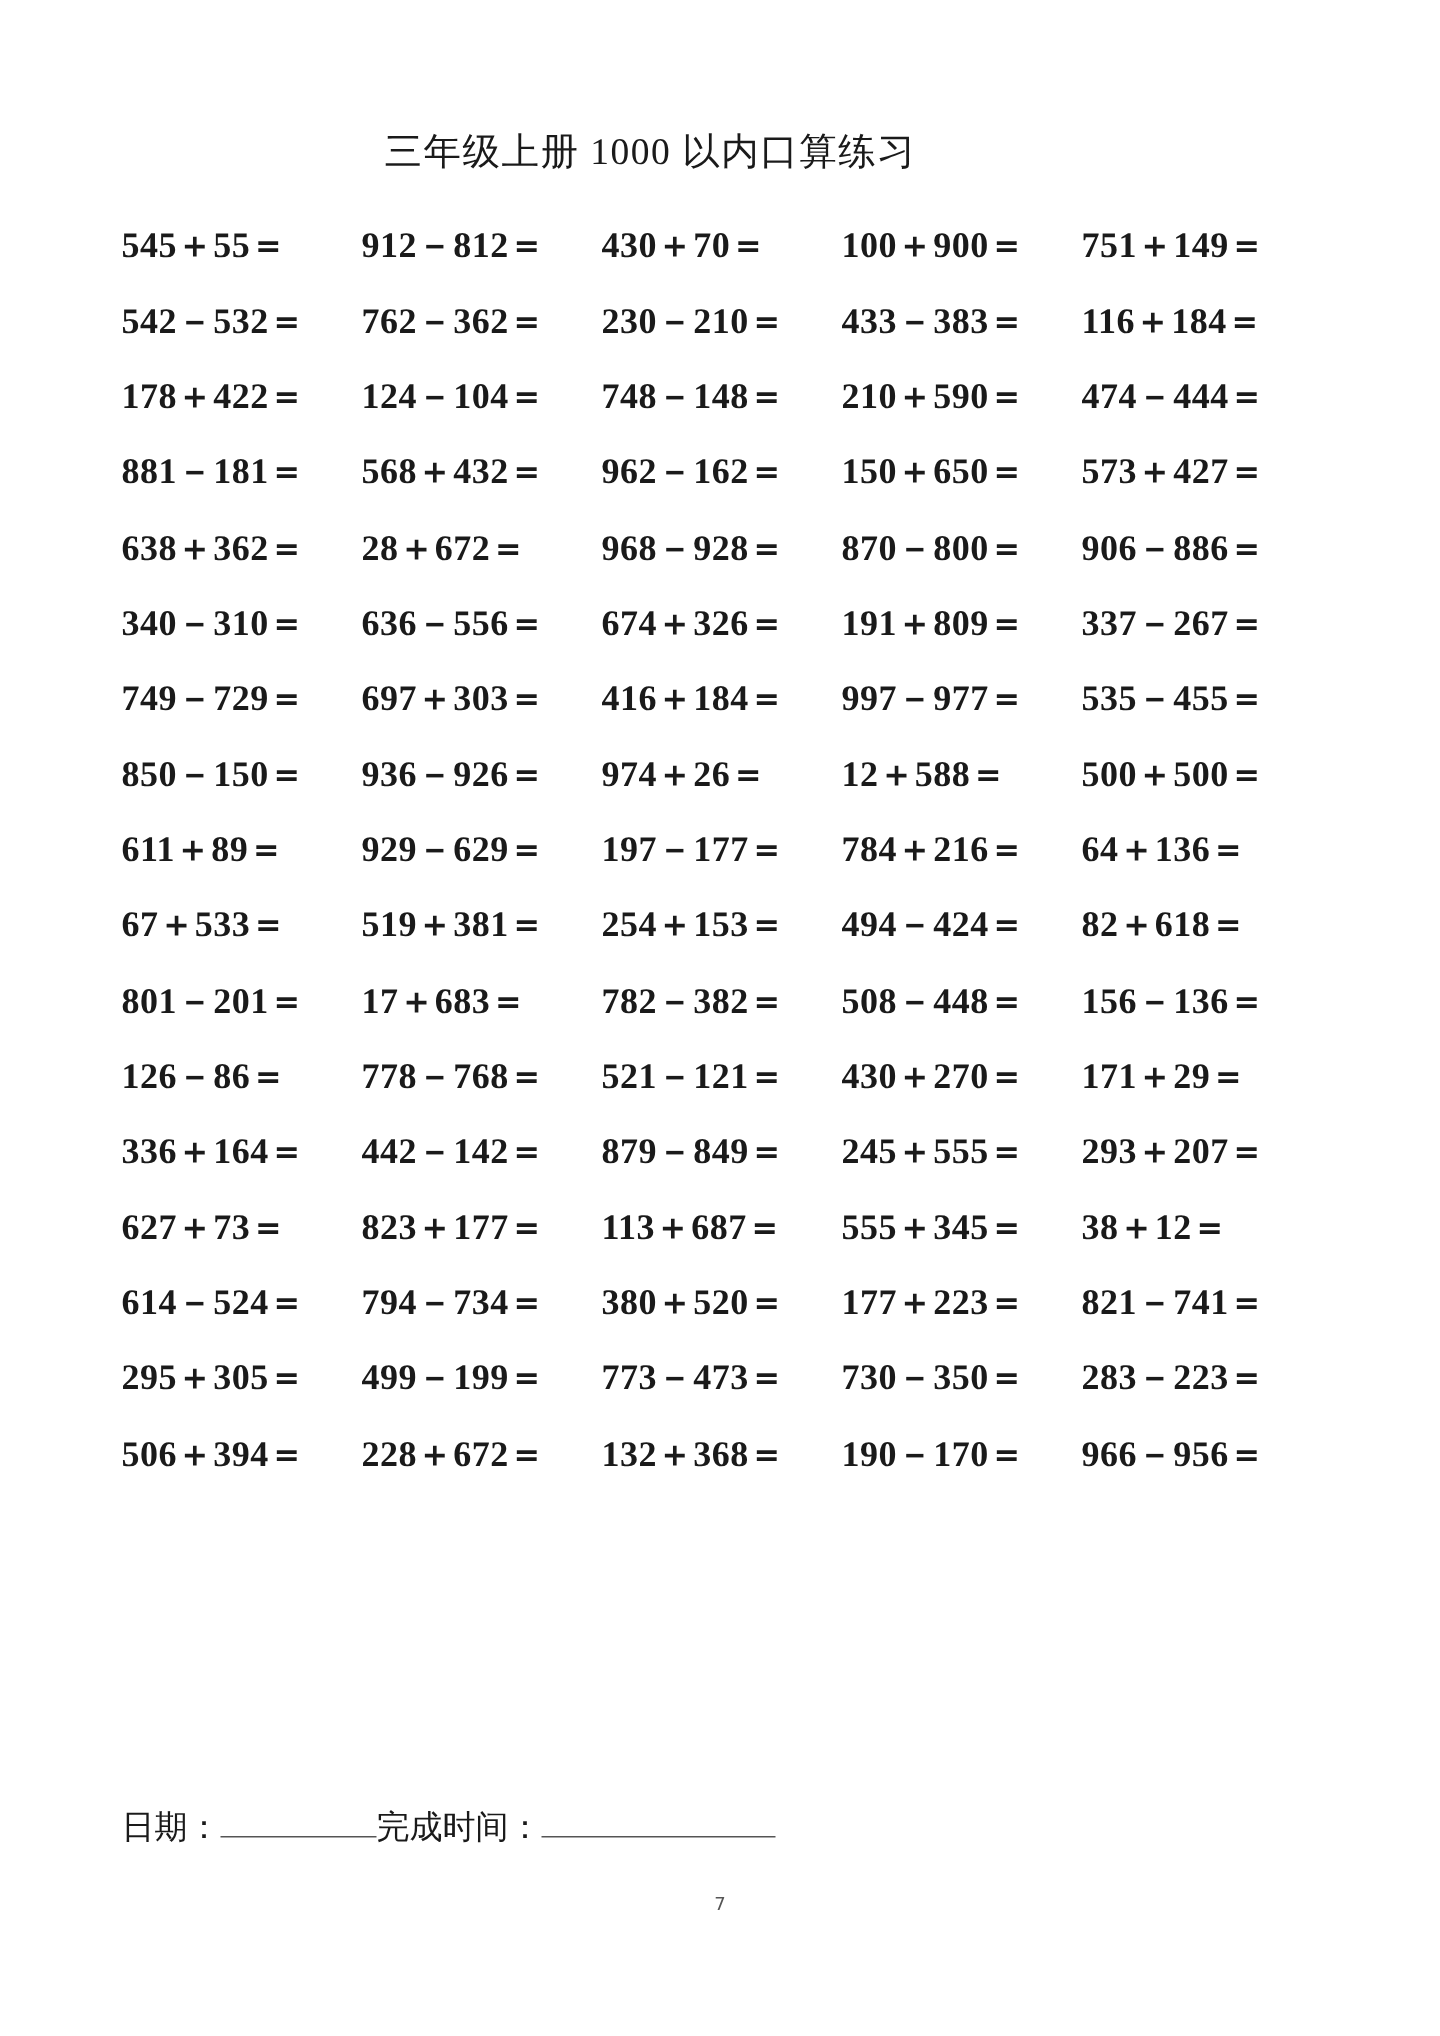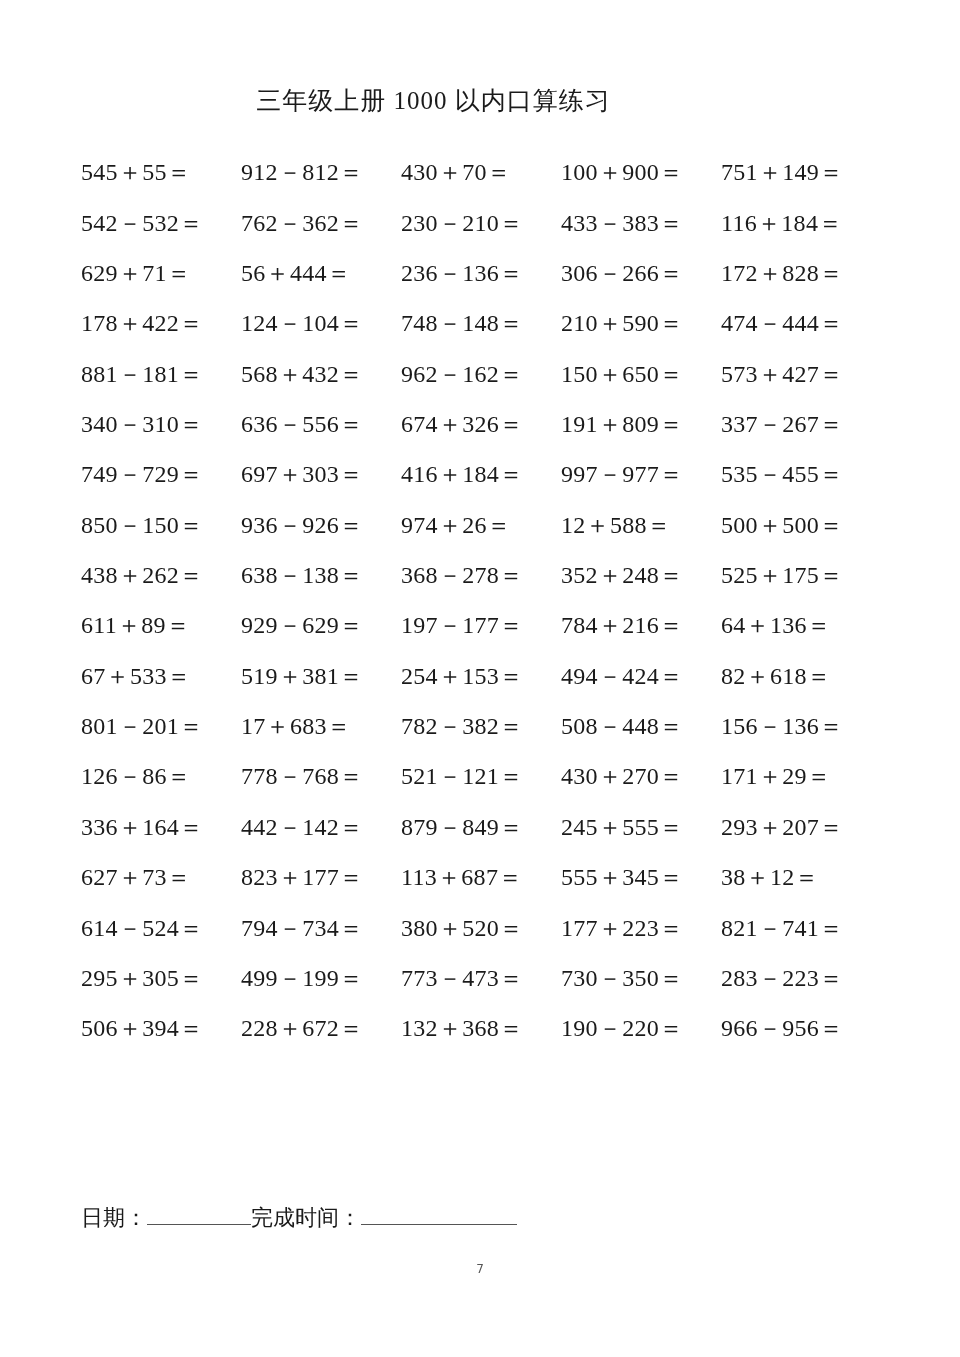--- a/index.html
+++ b/index.html
@@ -1,21 +1,21 @@
 <!DOCTYPE html>
 <html><head>
 <meta charset="utf-8">
 <style>
   html, body { margin: 0; padding: 0; background: #ffffff; }
   body { width: 960px; height: 1357px; position: relative; overflow: hidden;
          font-family: "Liberation Serif", "DejaVu Serif", serif; color: #1a1a1a; }
   .page-title { position: absolute; top: 84px; left: 0; width: 867px; text-align: center;
                 font-size: 25px; letter-spacing: 1px; color: #1a1a1a; font-family: Liberation Serif, serif; }
   .grid { position: absolute; top: 138px; left: 81px; }
-  .row { display: flex; height: 50.35px; align-items: flex-end; }
+  .row { display: flex; height: 50.35px; align-items: center; font-weight: bold; }
   .cell { width: 160px; font-size: 24px; white-space: nowrap; letter-spacing: 0.3px; }
   .footer { position: absolute; top: 1196px; left: 81px; font-size: 24px; display: flex; align-items: baseline; }
   .footer .label { font-family: "DejaVu Sans", sans-serif; font-size: 22px; }
   .blank { display: inline-block; border-bottom: 1.5px solid #555; height: 28px; vertical-align: bottom; }
   .date-blank { width: 104px; margin-left: 0px; }
   .time-label { }
   .time-blank { width: 156px; }
   .page-number { position: absolute; top: 1262px; left: 0; width: 960px; text-align: center;
                  font-size: 12px; color: #555; font-family: "DejaVu Sans", sans-serif; }
 </style>
@@ -33,39 +33,39 @@
       <div class="cell">751＋149＝</div>
     </div>
     <div class="row">
       <div class="cell">542－532＝</div>
       <div class="cell">762－362＝</div>
       <div class="cell">230－210＝</div>
       <div class="cell">433－383＝</div>
       <div class="cell">116＋184＝</div>
     </div>
     <div class="row">
-      <div class="cell">629＋71＝</div>
-      <div class="cell">56＋444＝</div>
-      <div class="cell">236－136＝</div>
-      <div class="cell">306－266＝</div>
-      <div class="cell">172＋828＝</div>
-    </div>
-    <div class="row">
       <div class="cell">178＋422＝</div>
       <div class="cell">124－104＝</div>
       <div class="cell">748－148＝</div>
       <div class="cell">210＋590＝</div>
       <div class="cell">474－444＝</div>
     </div>
     <div class="row">
       <div class="cell">881－181＝</div>
       <div class="cell">568＋432＝</div>
       <div class="cell">962－162＝</div>
       <div class="cell">150＋650＝</div>
       <div class="cell">573＋427＝</div>
+    </div>
+    <div class="row">
+      <div class="cell">638＋362＝</div>
+      <div class="cell">28＋672＝</div>
+      <div class="cell">968－928＝</div>
+      <div class="cell">870－800＝</div>
+      <div class="cell">906－886＝</div>
     </div>
     <div class="row">
       <div class="cell">340－310＝</div>
       <div class="cell">636－556＝</div>
       <div class="cell">674＋326＝</div>
       <div class="cell">191＋809＝</div>
       <div class="cell">337－267＝</div>
     </div>
     <div class="row">
       <div class="cell">749－729＝</div>
@@ -73,27 +73,20 @@
       <div class="cell">416＋184＝</div>
       <div class="cell">997－977＝</div>
       <div class="cell">535－455＝</div>
     </div>
     <div class="row">
       <div class="cell">850－150＝</div>
       <div class="cell">936－926＝</div>
       <div class="cell">974＋26＝</div>
       <div class="cell">12＋588＝</div>
       <div class="cell">500＋500＝</div>
-    </div>
-    <div class="row">
-      <div class="cell">438＋262＝</div>
-      <div class="cell">638－138＝</div>
-      <div class="cell">368－278＝</div>
-      <div class="cell">352＋248＝</div>
-      <div class="cell">525＋175＝</div>
     </div>
     <div class="row">
       <div class="cell">611＋89＝</div>
       <div class="cell">929－629＝</div>
       <div class="cell">197－177＝</div>
       <div class="cell">784＋216＝</div>
       <div class="cell">64＋136＝</div>
     </div>
     <div class="row">
       <div class="cell">67＋533＝</div>
@@ -141,21 +134,21 @@
       <div class="cell">295＋305＝</div>
       <div class="cell">499－199＝</div>
       <div class="cell">773－473＝</div>
       <div class="cell">730－350＝</div>
       <div class="cell">283－223＝</div>
     </div>
     <div class="row">
       <div class="cell">506＋394＝</div>
       <div class="cell">228＋672＝</div>
       <div class="cell">132＋368＝</div>
-      <div class="cell">190－220＝</div>
+      <div class="cell">190－170＝</div>
       <div class="cell">966－956＝</div>
     </div>
   </div>
 
 <div class="footer">
   <span class="label">日期：</span>
   <span class="blank date-blank"></span>
   <span class="label time-label">完成时间：</span>
   <span class="blank time-blank"></span>
 </div>

